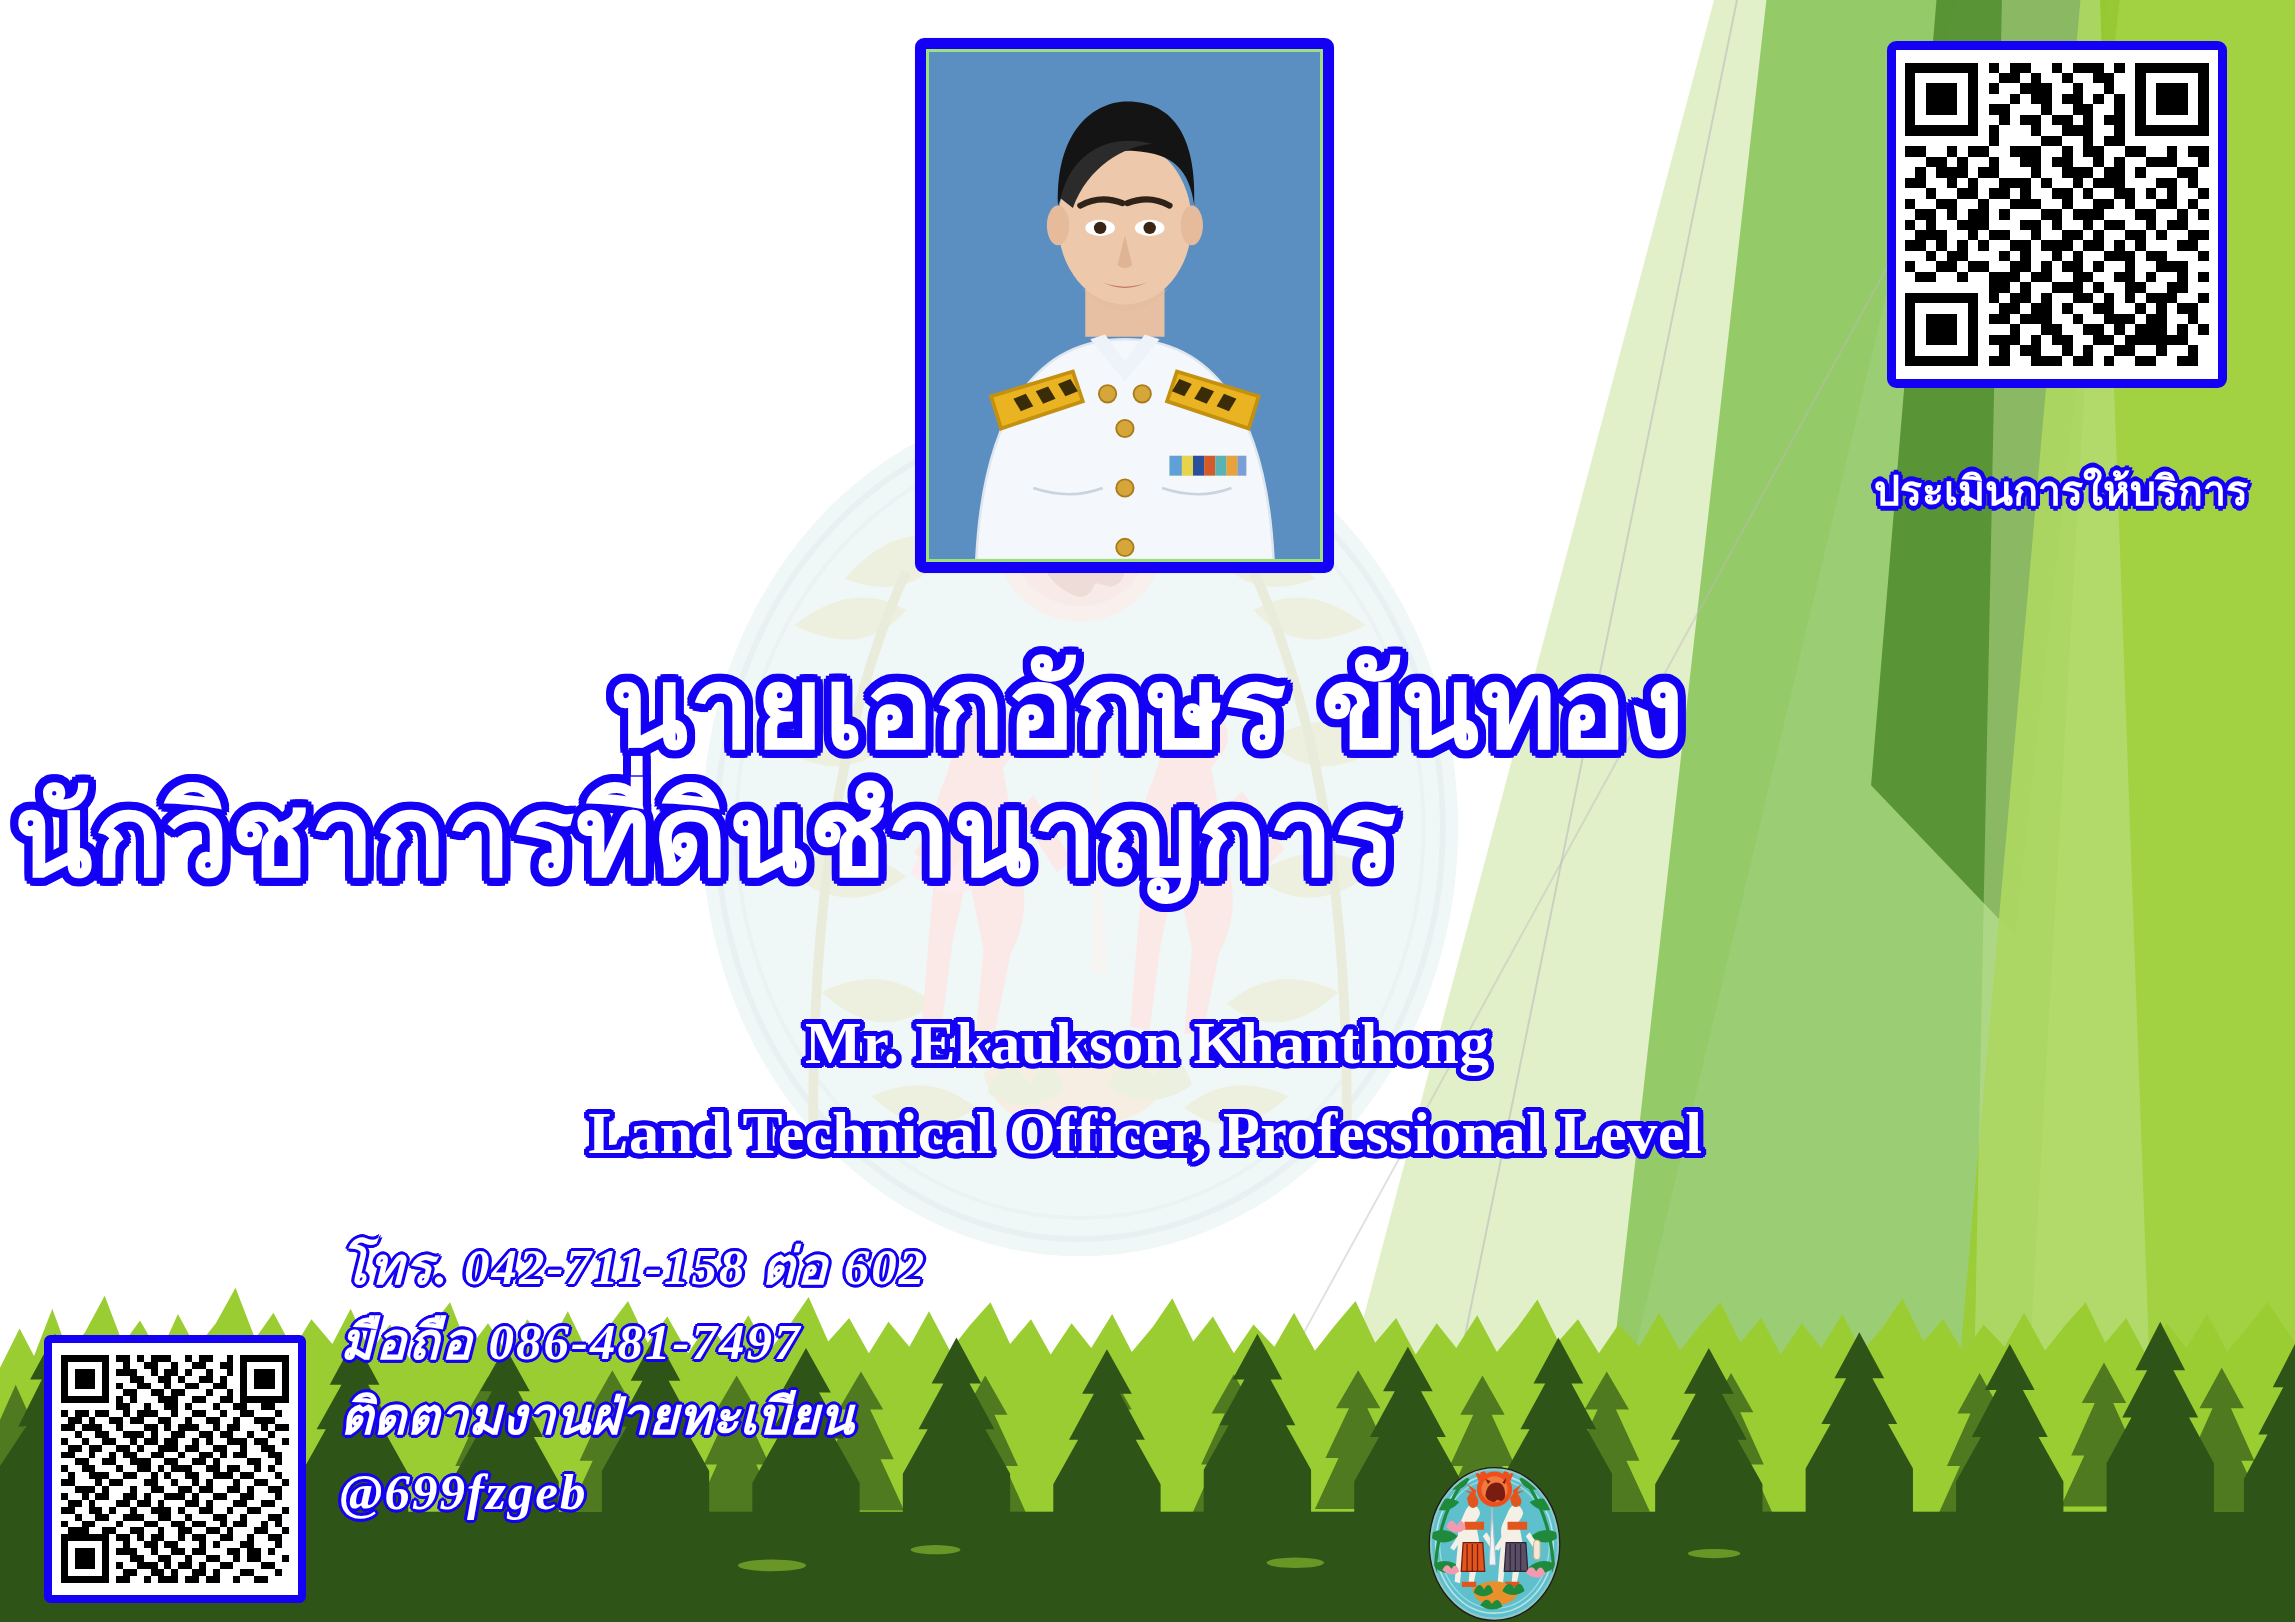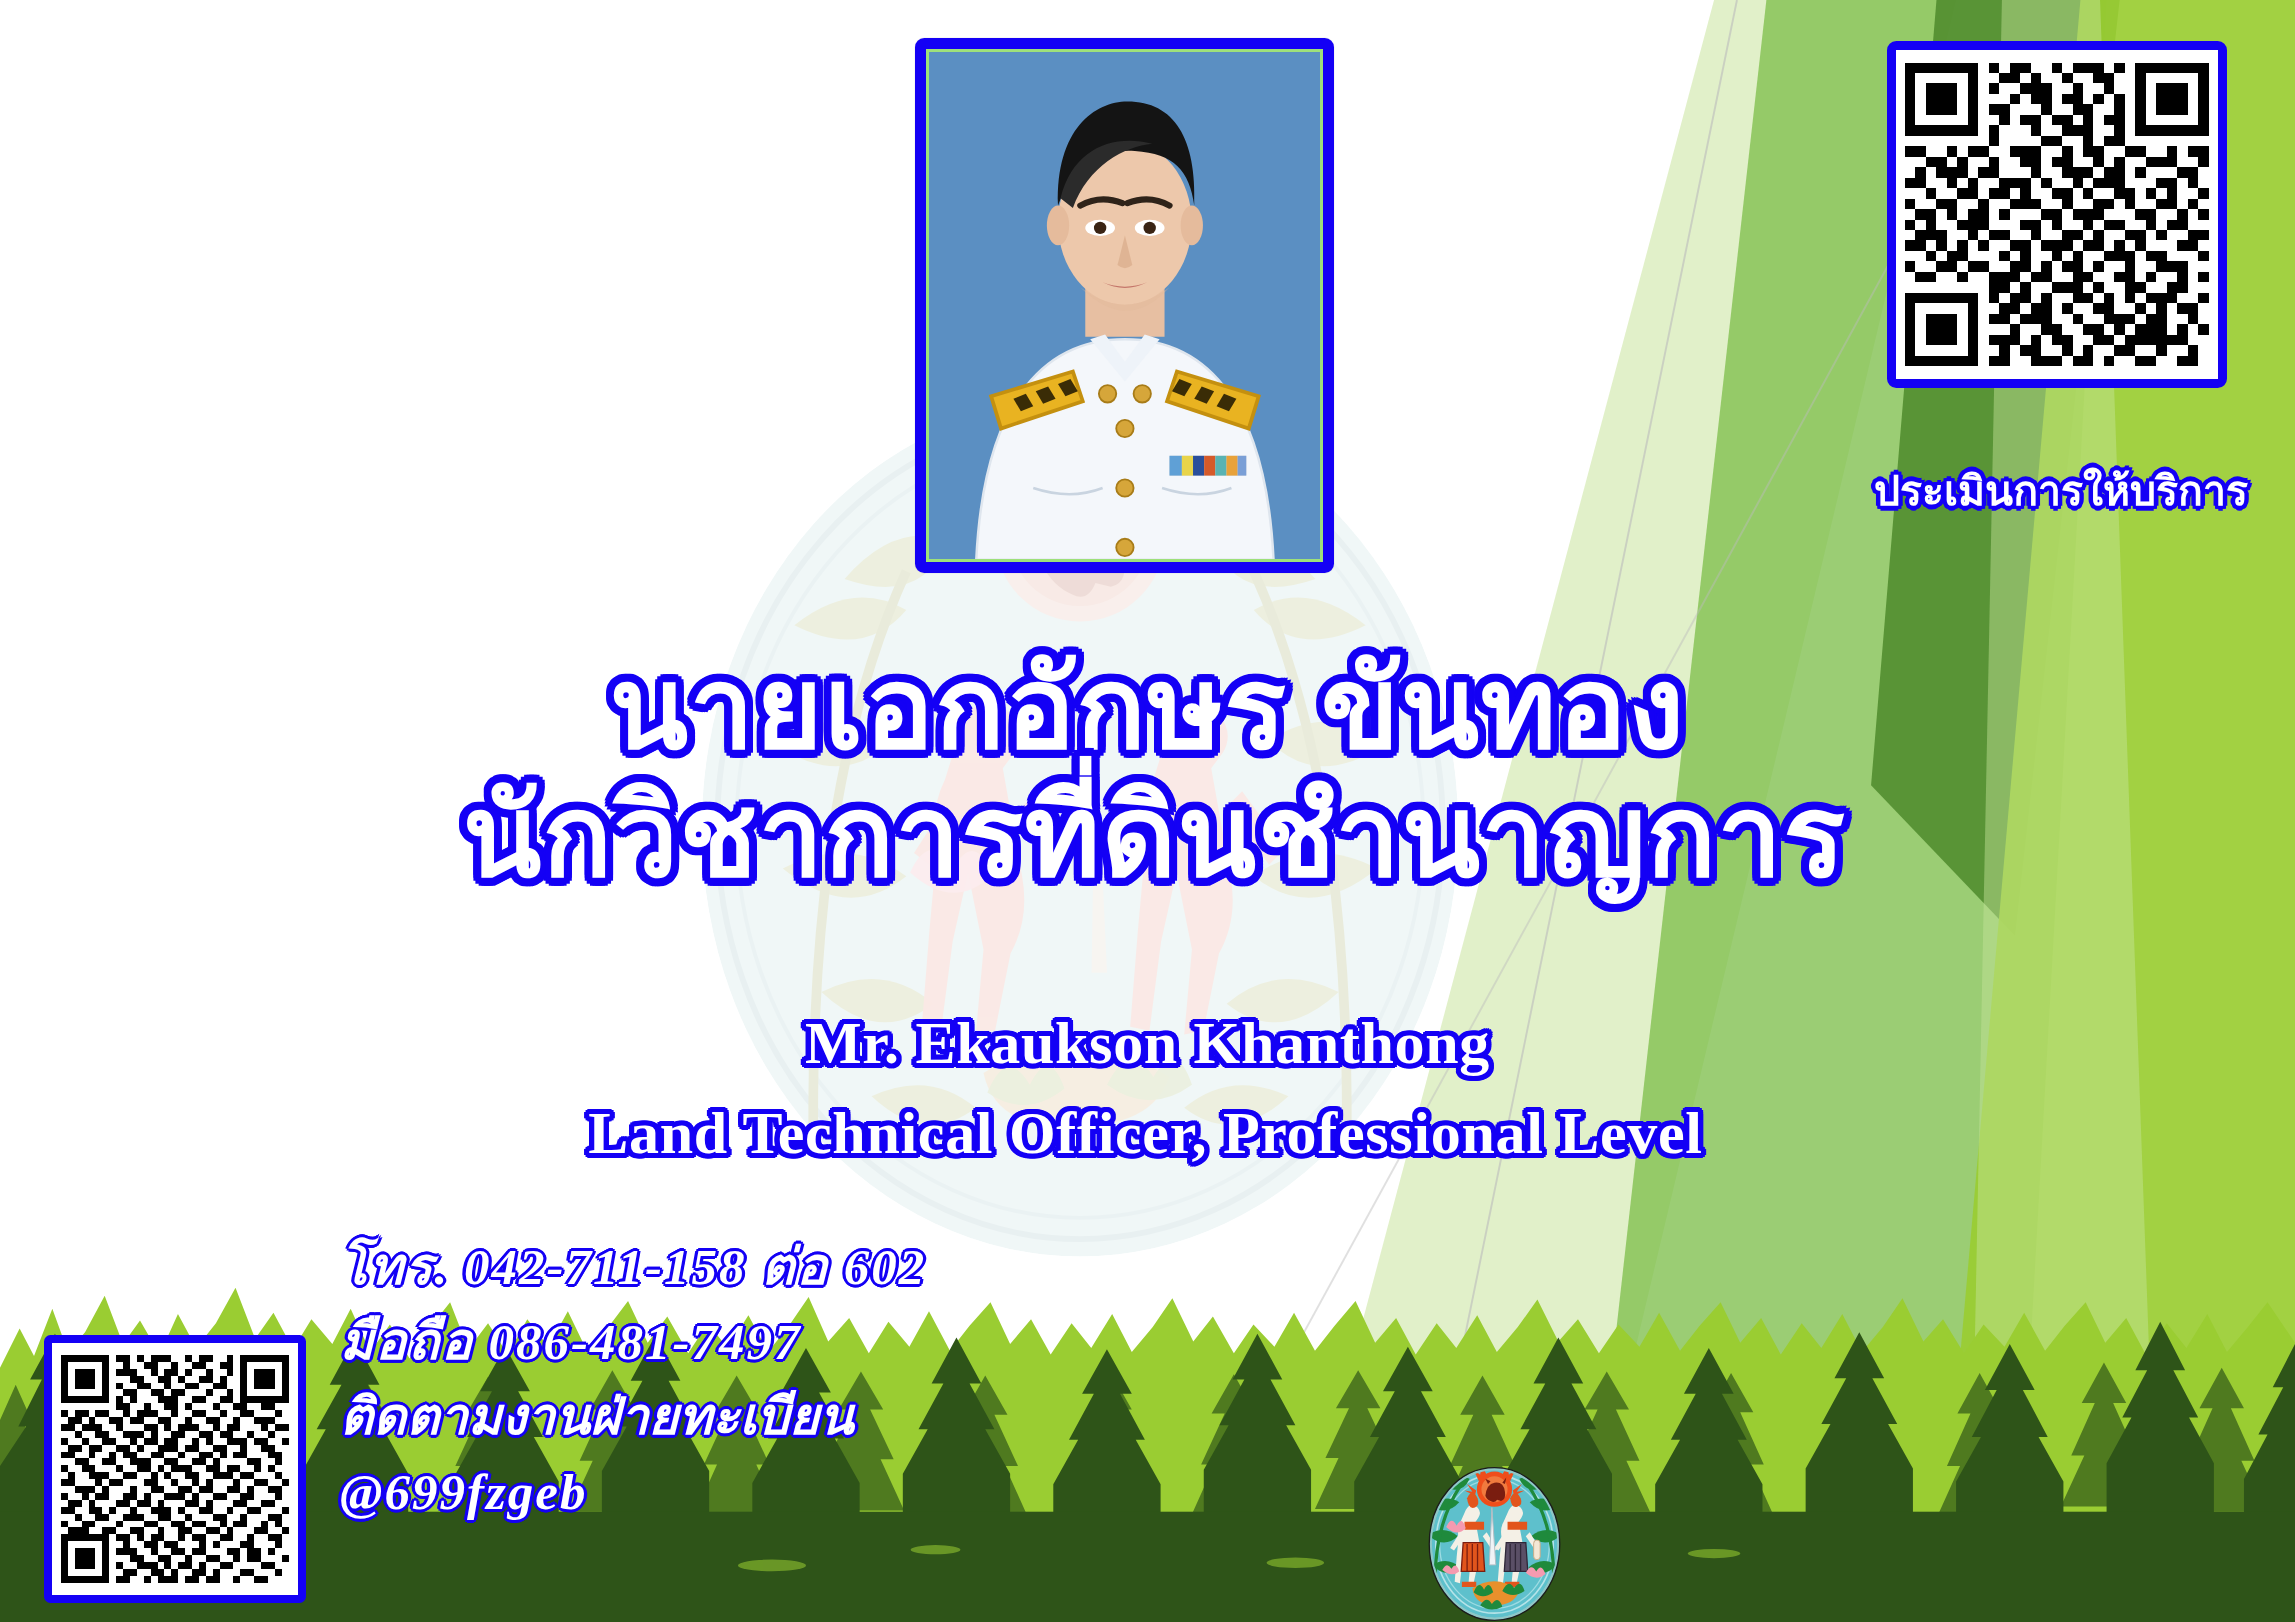--- a/index.html
+++ b/index.html
@@ -97,21 +97,20 @@
   }
 
   #name-th{
     position:absolute; left:0; right:0; top:648px;
     text-align:center;
     font-size:115px; font-weight:700; line-height:1.05;
     letter-spacing:1.3px;
   }
   #title-th{
     position:absolute; left:0; right:0; top:776px;
-    text-align:center;
     font-size:115px; font-weight:700; line-height:1.05;
     letter-spacing:1.3px;
     padding-left:14px;
   }
   #name-en{
     position:absolute; left:0; right:0; top:1009px;
     text-align:center;
     font-family:"Liberation Serif", serif;
     font-size:60px; font-weight:700; letter-spacing:0.7px;
   }

